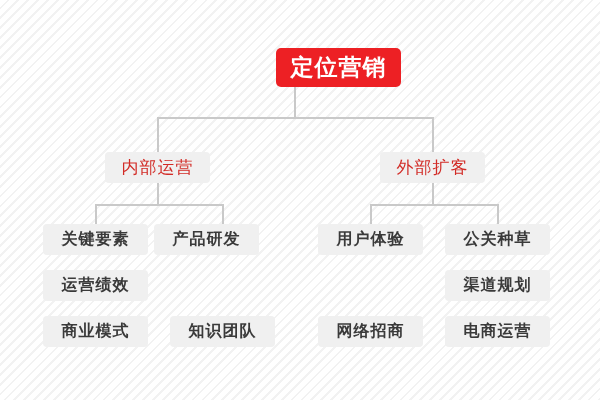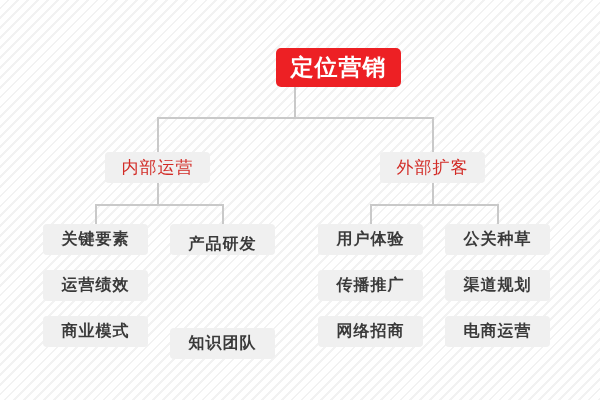--- a/index.html
+++ b/index.html
@@ -100,41 +100,38 @@
     <span>内部运营</span>
   </div>
 
   <div class="node node-leaf" style="left:43px; top:224px; width:105px; height:31px;">
     <span>关键要素</span>
   </div>
 
   <div class="node node-branch" style="left:380px; top:152px; width:105px; height:31px;">
     <span>外部扩客</span>
   </div>
-  <div class="node node-leaf" style="left:170px; top:224px; width:105px; height:31px;align-items:flex-end;">
+  <div class="node node-leaf" style="left:154px; top:224px; width:105px; height:31px;">
     <span>产品研发</span>
   </div>
   <div class="node node-leaf" style="left:43px; top:270px; width:105px; height:31px;">
     <span>运营绩效</span>
   </div>
   <div class="node node-leaf" style="left:43px; top:316px; width:105px; height:31px;">
     <span>商业模式</span>
   </div>
-  <div class="node node-leaf" style="left:170px; top:328px; width:105px; height:31px;">
+  <div class="node node-leaf" style="left:170px; top:316px; width:105px; height:31px;">
     <span>知识团队</span>
   </div>
 
   <div class="node node-leaf" style="left:318px; top:224px; width:105px; height:31px;">
     <span>用户体验</span>
   </div>
   <div class="node node-leaf" style="left:445px; top:224px; width:105px; height:31px;">
     <span>公关种草</span>
-  </div>
-  <div class="node node-leaf" style="left:318px; top:270px; width:105px; height:31px;">
-    <span>传播推广</span>
   </div>
   <div class="node node-leaf" style="left:445px; top:270px; width:105px; height:31px;">
     <span>渠道规划</span>
   </div>
   <div class="node node-leaf" style="left:318px; top:316px; width:105px; height:31px;">
     <span>网络招商</span>
   </div>
   <div class="node node-leaf" style="left:445px; top:316px; width:105px; height:31px;">
     <span>电商运营</span>
   </div>

